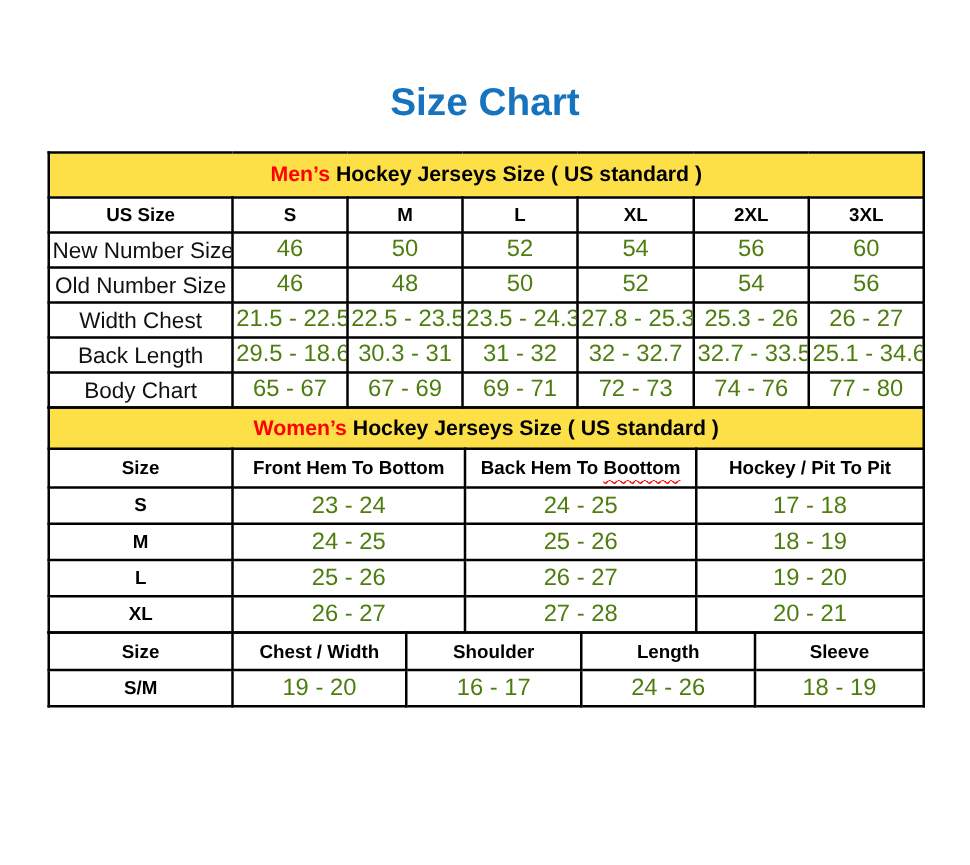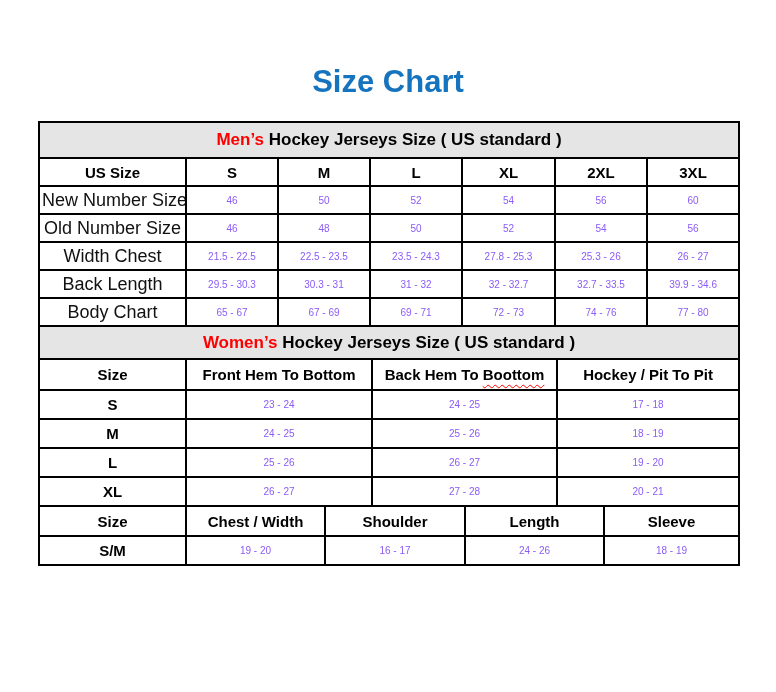--- a/index.html
+++ b/index.html
@@ -40,21 +40,21 @@
   table + table { margin-top: -2px; }
   td, th {
     border: 2px solid #000000;
     text-align: center;
     vertical-align: middle;
     padding: 0 2px;
     overflow: hidden;
     white-space: nowrap;
   }
   .band {
-    background: #e5e5e5;
+    background: #fde047;
     font-weight: bold;
     font-size: 17px;
     color: #000000;
   }
   .band .accent { color: #ff0000; }
   .band-men   { height: 34px; }
   .band-women { height: 31px; }
   .band-youth { height: 29px; }
   .hdr {
     font-weight: bold;
@@ -70,22 +70,22 @@
     font-size: 18px;
     color: #111111;
   }
   .lbl-bold {
     font-weight: bold;
     font-size: 15px;
     color: #000000;
   }
   .val {
     font-weight: normal;
-    font-size: 10px;
-    color: #8b5cf6;
+    font-size: 19px;
+    color: #4d7c0f;
     height: 26px;
   }
   tr.r-women td { height: 27px; }
   tr.r-youth td { height: 27px; }
   .squiggle {
     text-decoration: underline;
     text-decoration-style: wavy;
     text-decoration-color: #ff0000;
     text-decoration-thickness: 1px;
     text-underline-offset: 4px;
@@ -145,26 +145,26 @@
         <td class="lbl">Width Chest</td>
         <td class="val">21.5 - 22.5</td>
         <td class="val">22.5 - 23.5</td>
         <td class="val">23.5 - 24.3</td>
         <td class="val">27.8 - 25.3</td>
         <td class="val">25.3 - 26</td>
         <td class="val">26 - 27</td>
       </tr>
       <tr>
         <td class="lbl">Back Length</td>
-        <td class="val">29.5 - 30.3</td>
+        <td class="val">29.5 - 18.6</td>
         <td class="val">30.3 - 31</td>
         <td class="val">31 - 32</td>
         <td class="val">32 - 32.7</td>
         <td class="val">32.7 - 33.5</td>
-        <td class="val">39.9 - 34.6</td>
+        <td class="val">25.1 - 34.6</td>
       </tr>
       <tr>
         <td class="lbl">Body Chart</td>
         <td class="val">65 - 67</td>
         <td class="val">67 - 69</td>
         <td class="val">69 - 71</td>
         <td class="val">72 - 73</td>
         <td class="val">74 - 76</td>
         <td class="val">77 - 80</td>
       </tr>

